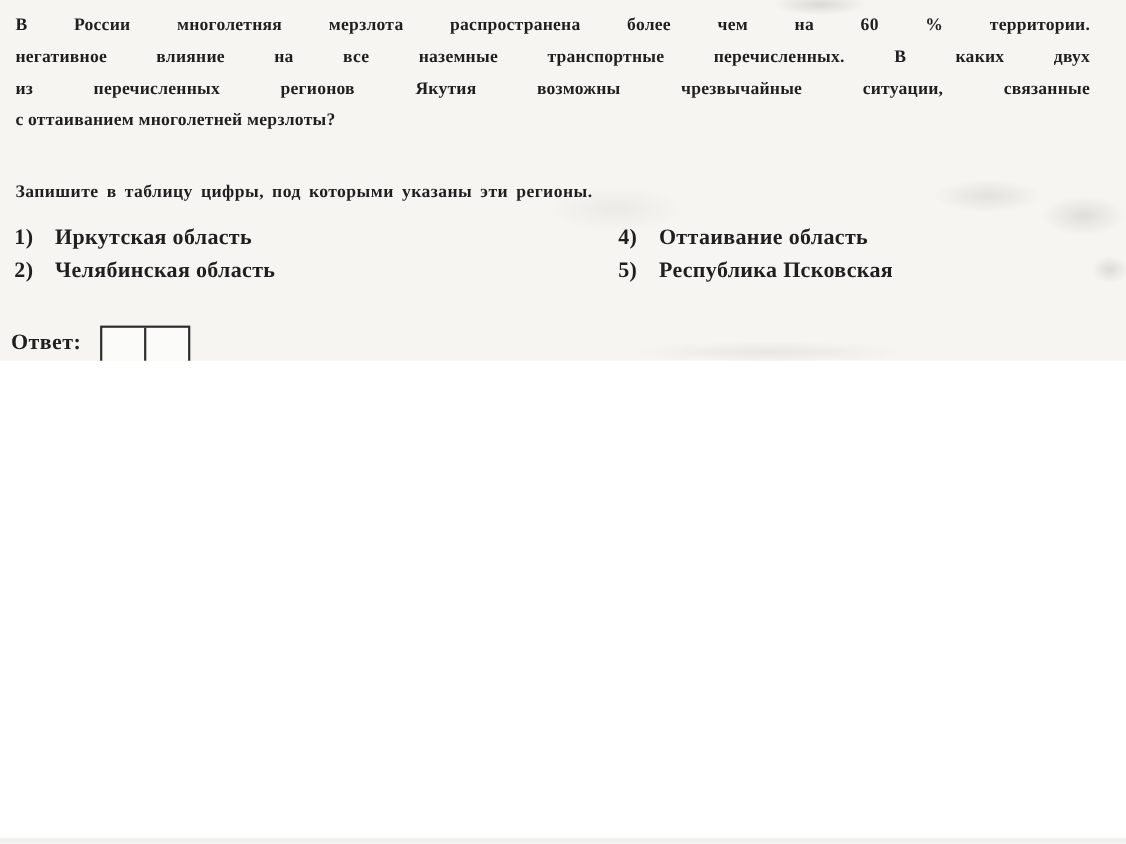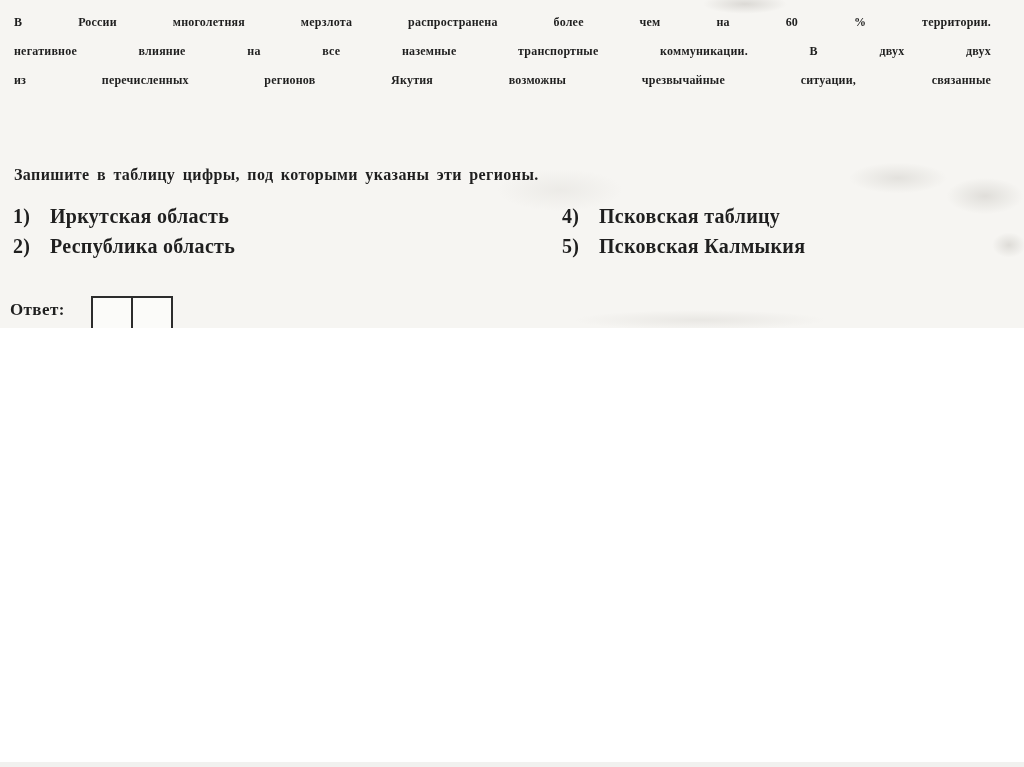--- a/index.html
+++ b/index.html
@@ -23,21 +23,21 @@
       radial-gradient(ellipse 55px 26px at 985px 196px, rgba(160,156,148,.26), transparent 70%),
       radial-gradient(ellipse 24px 18px at 1009px 245px, rgba(160,156,148,.28), transparent 70%),
       radial-gradient(ellipse 180px 14px at 700px 320px, rgba(165,160,152,.16), transparent 70%),
       radial-gradient(ellipse 90px 30px at 560px 190px, rgba(165,160,152,.12), transparent 70%),
       #f6f5f2;
   }
   .question {
     position: absolute;
     left: 14px; top: 8px;
     width: 977px;
-    font-size: 12px;
+    font-size: 16px;
     line-height: 29px;
     letter-spacing: 0.2px;
   }
   .q-line {
     text-align: justify;
     text-align-last: justify;
   }
   .q-line.last {
     text-align-last: left;
   }
@@ -62,21 +62,21 @@
     line-height: 30px;
     white-space: nowrap;
   }
   .option-num {
     display: inline-block;
     width: 37px;
   }
   .answer-label {
     position: absolute;
     left: 10px; top: 300px;
-    font-size: 17px;
+    font-size: 20px;
     letter-spacing: 0.4px;
   }
   .answer-box {
     position: absolute;
     left: 91px; top: 296px;
     width: 82px; height: 42px;
     border: 2px solid #2c2c2c;
     display: flex;
     background: rgba(255,255,255,.55);
   }
@@ -89,41 +89,42 @@
     background: #f1f1ef;
   }
 </style>
 </head>
 <body>
 
 <div class="paper">
 
   <div class="question">
     <div class="q-line">В России многолетняя мерзлота распространена более чем на 60 % территории.</div>
-    <div class="q-line">негативное влияние на все наземные транспортные коммуникации. В двух двух</div>
+    <div class="q-line">негативное влияние на все наземные транспортные перечисленных. В каких двух</div>
     <div class="q-line">из перечисленных регионов Якутия возможны чрезвычайные ситуации, связанные</div>
+    <div class="q-line last">с оттаиванием многолетней мерзлоты?</div>
   </div>
 
   <div class="instruction">Запишите в таблицу цифры, под которыми указаны эти регионы.</div>
 
   <div class="options-col left">
     <div class="option-row">
       <span class="option-num">1)</span><span>Иркутская область</span>
     </div>
     <div class="option-row">
-      <span class="option-num">2)</span><span>Республика область</span>
+      <span class="option-num">2)</span><span>Челябинская область</span>
     </div>
   </div>
 
   <div class="options-col right">
     <div class="option-row">
-      <span class="option-num">4)</span><span>Псковская таблицу</span>
+      <span class="option-num">4)</span><span>Оттаивание область</span>
     </div>
     <div class="option-row">
-      <span class="option-num">5)</span><span>Псковская Калмыкия</span>
+      <span class="option-num">5)</span><span>Республика Псковская</span>
     </div>
   </div>
 
   <div class="answer-label">Ответ:</div>
 
   <div class="answer-box">
     <div class="answer-cell first"></div>
     <div class="answer-cell"></div>
   </div>
 

